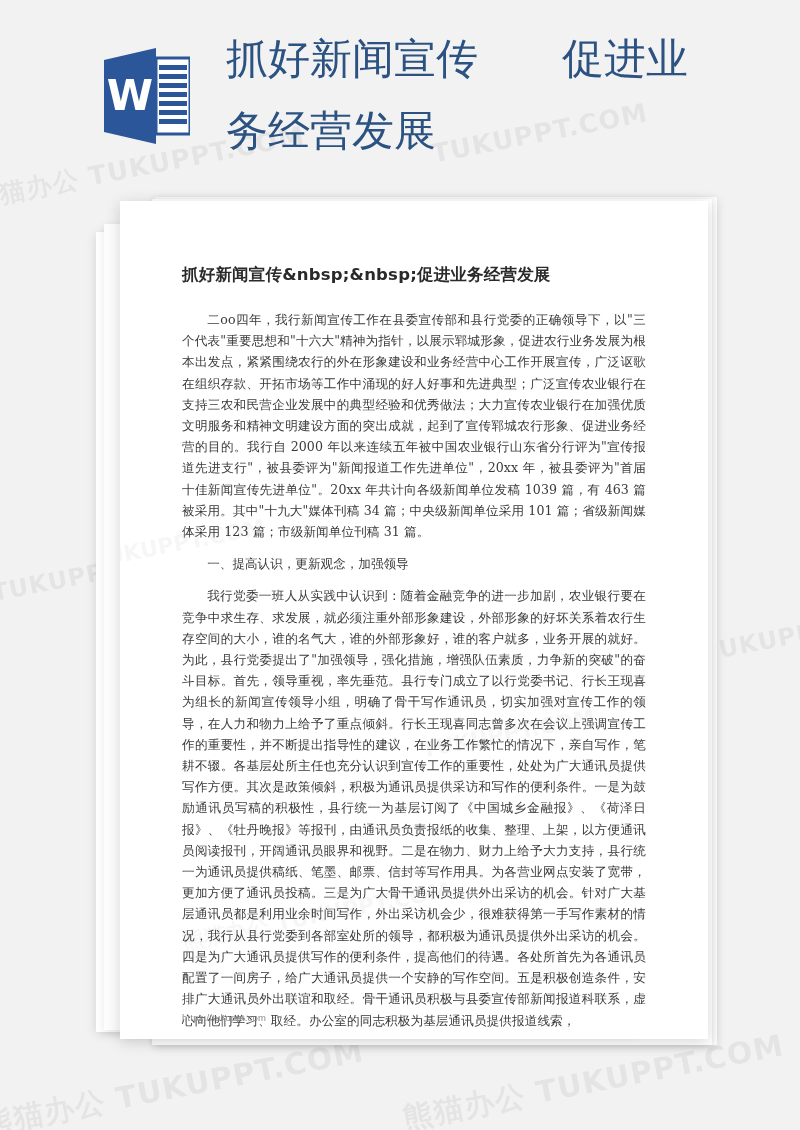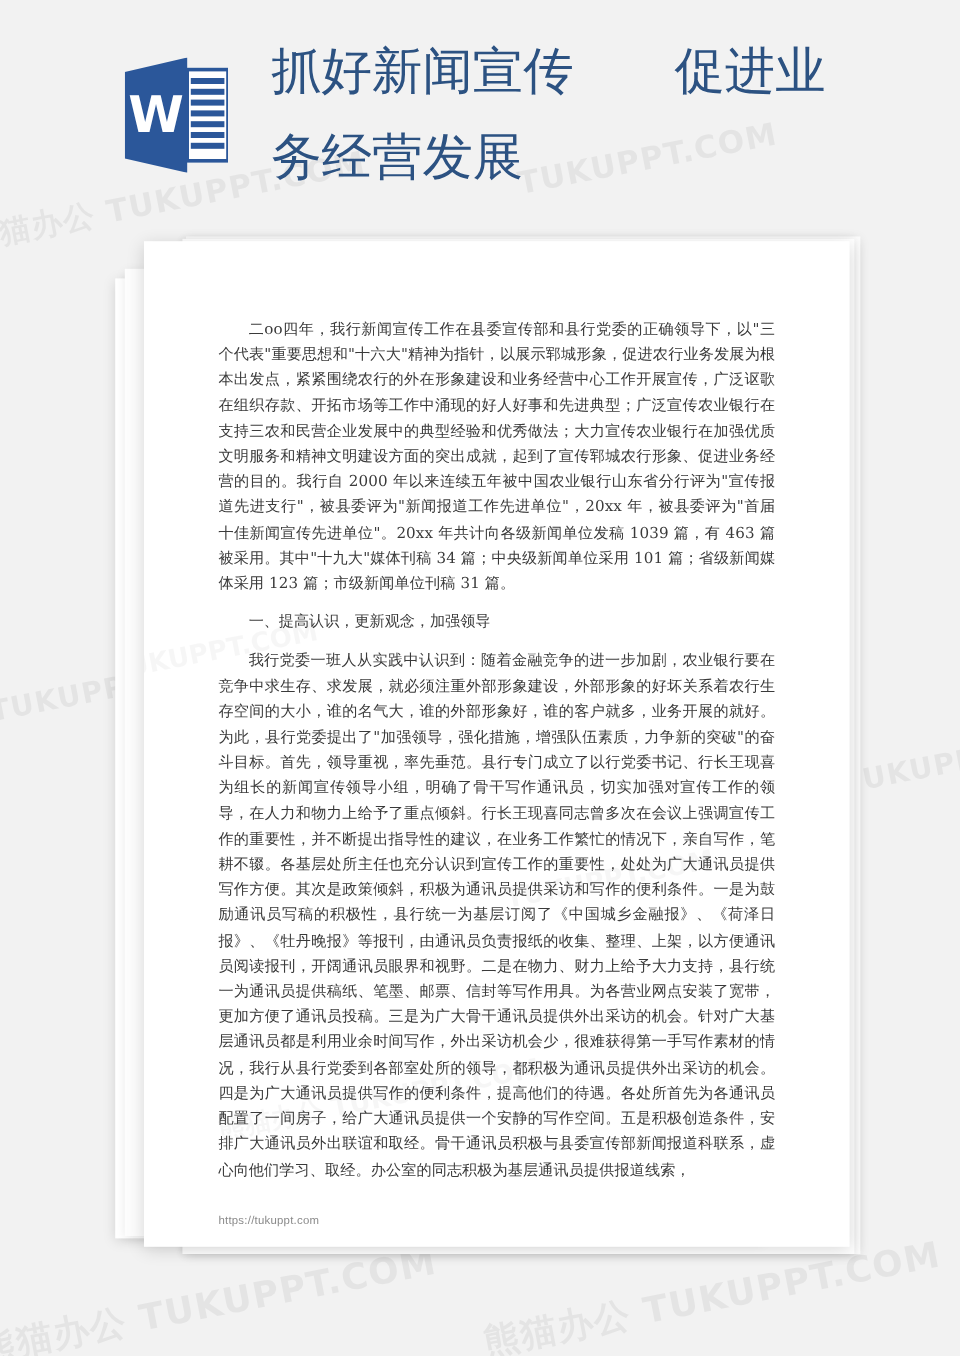--- a/index.html
+++ b/index.html
@@ -213,20 +213,21 @@
 <div class="sheet-stack sheet-back-left2"></div>
 
 <div class="doc-page">
 
   <div class="doc-wm" style="left:-30px; top:330px; font-size:22px;">TUKUPPT.COM</div>
   <div class="doc-wm" style="left:300px; top:520px; font-size:22px;">TUKUPPT.COM</div>
   <div class="doc-wm" style="left:60px; top:700px; font-size:22px;">熊猫办公 TUKUPPT.COM</div>
 
   <div class="doc-inner">
 
+    <h1 class="doc-title">抓好新闻宣传&amp;nbsp;&amp;nbsp;促进业务经营发展</h1>
 
     <p class="doc-p">二oo四年，我行新闻宣传工作在县委宣传部和县行党委的正确领导下，以"三个代表"重要思想和"十六大"精神为指针，以展示郓城形象，促进农行业务发展为根本出发点，紧紧围绕农行的外在形象建设和业务经营中心工作开展宣传，广泛讴歌在组织存款、开拓市场等工作中涌现的好人好事和先进典型；广泛宣传农业银行在支持三农和民营企业发展中的典型经验和优秀做法；大力宣传农业银行在加强优质文明服务和精神文明建设方面的突出成就，起到了宣传郓城农行形象、促进业务经营的目的。我行自 2000 年以来连续五年被中国农业银行山东省分行评为"宣传报道先进支行"，被县委评为"新闻报道工作先进单位"，20xx 年，被县委评为"首届十佳新闻宣传先进单位"。20xx 年共计向各级新闻单位发稿 1039 篇，有 463 篇被采用。其中"十九大"媒体刊稿 34 篇；中央级新闻单位采用 101 篇；省级新闻媒体采用 123 篇；市级新闻单位刊稿 31 篇。</p>
 
     <p class="doc-h2">一、提高认识，更新观念，加强领导</p>
 
     <p class="doc-p">我行党委一班人从实践中认识到：随着金融竞争的进一步加剧，农业银行要在竞争中求生存、求发展，就必须注重外部形象建设，外部形象的好坏关系着农行生存空间的大小，谁的名气大，谁的外部形象好，谁的客户就多，业务开展的就好。为此，县行党委提出了"加强领导，强化措施，增强队伍素质，力争新的突破"的奋斗目标。首先，领导重视，率先垂范。县行专门成立了以行党委书记、行长王现喜为组长的新闻宣传领导小组，明确了骨干写作通讯员，切实加强对宣传工作的领导，在人力和物力上给予了重点倾斜。行长王现喜同志曾多次在会议上强调宣传工作的重要性，并不断提出指导性的建议，在业务工作繁忙的情况下，亲自写作，笔耕不辍。各基层处所主任也充分认识到宣传工作的重要性，处处为广大通讯员提供写作方便。其次是政策倾斜，积极为通讯员提供采访和写作的便利条件。一是为鼓励通讯员写稿的积极性，县行统一为基层订阅了《中国城乡金融报》、《荷泽日报》、《牡丹晚报》等报刊，由通讯员负责报纸的收集、整理、上架，以方便通讯员阅读报刊，开阔通讯员眼界和视野。二是在物力、财力上给予大力支持，县行统一为通讯员提供稿纸、笔墨、邮票、信封等写作用具。为各营业网点安装了宽带，更加方便了通讯员投稿。三是为广大骨干通讯员提供外出采访的机会。针对广大基层通讯员都是利用业余时间写作，外出采访机会少，很难获得第一手写作素材的情况，我行从县行党委到各部室处所的领导，都积极为通讯员提供外出采访的机会。四是为广大通讯员提供写作的便利条件，提高他们的待遇。各处所首先为各通讯员配置了一间房子，给广大通讯员提供一个安静的写作空间。五是积极创造条件，安排广大通讯员外出联谊和取经。骨干通讯员积极与县委宣传部新闻报道科联系，虚心向他们学习、取经。办公室的同志积极为基层通讯员提供报道线索，</p>
 
   </div>
 
   <div class="doc-url">https://tukuppt.com</div>

